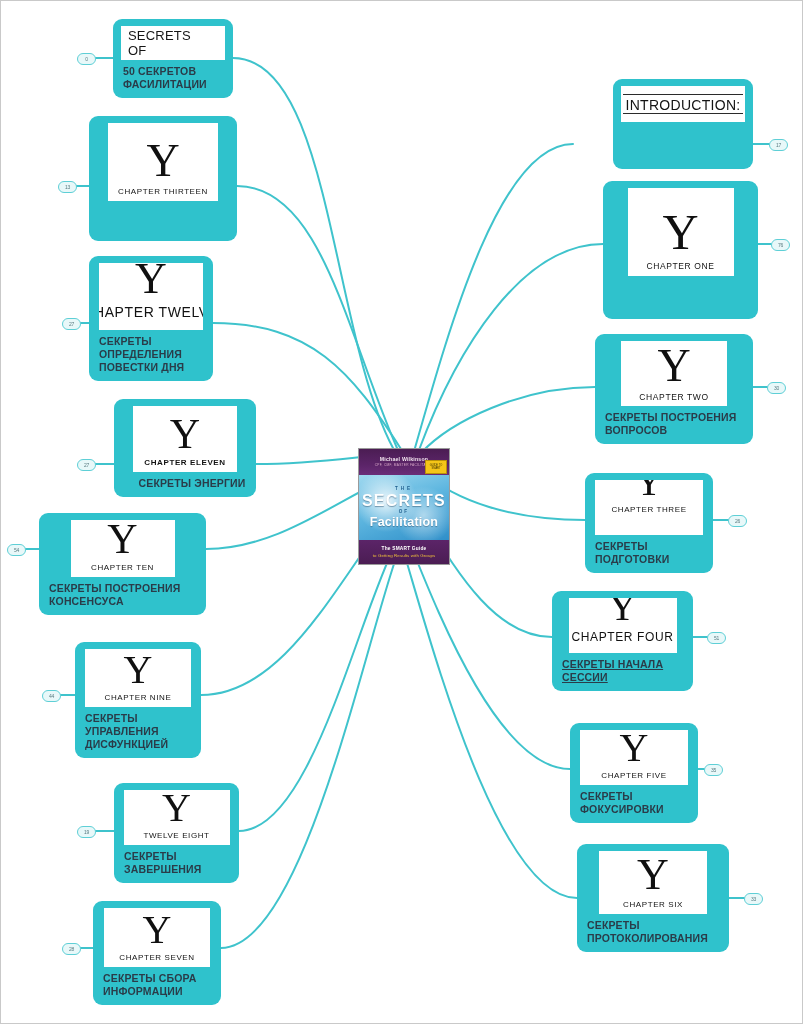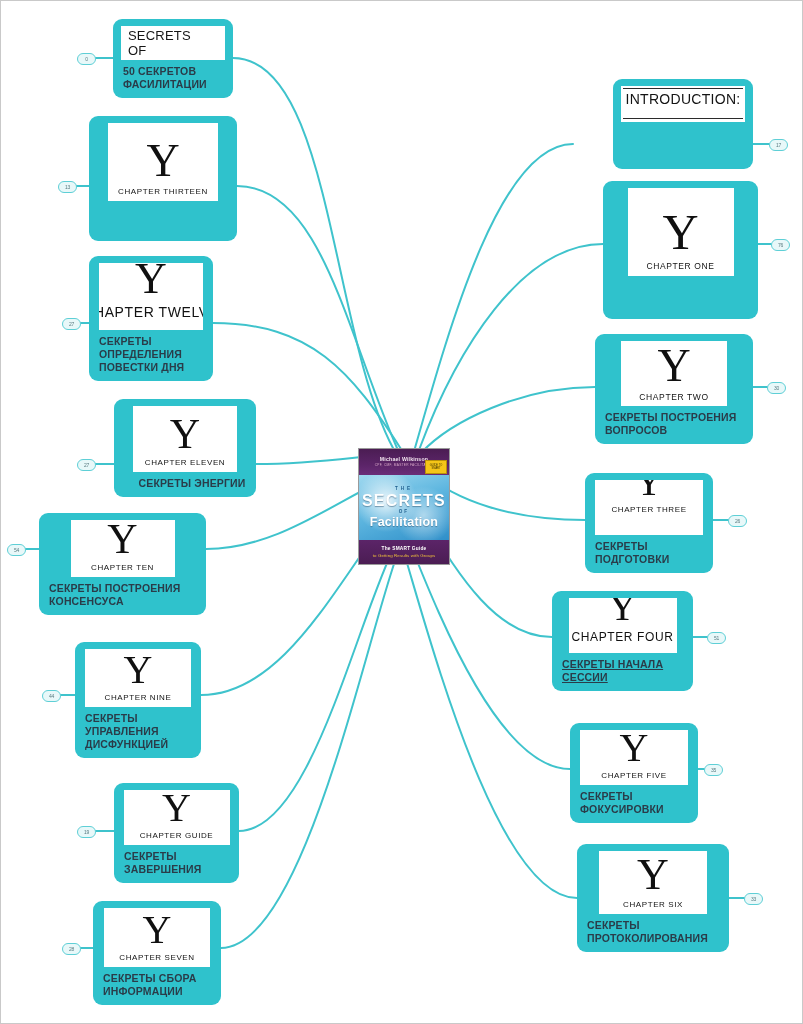--- a/index.html
+++ b/index.html
@@ -93,21 +93,21 @@
     align-items:center;
     padding:4px 6px 5px 6px;
   }
   .node.intro .introline{
     font-family:"Liberation Sans", sans-serif;
     font-size:14px;
     color:#141414;
     letter-spacing:.3px;
     border-top:1.5px solid #2b2b2b;
     border-bottom:1.5px solid #2b2b2b;
-    padding:2px 2px 11px 2px;
+    padding:2px 2px 0 2px;
     line-height:16px;
   }
 
   
   .badge{
     position:absolute;
     width:17px;height:10px;
     border-radius:6px;
     background:#e8f8f9;
     border:1.2px solid #5ecfd6;
@@ -261,21 +261,21 @@
     </div>
     <div class="caption" style="white-space:pre-line;">СЕКРЕТЫ
 ОПРЕДЕЛЕНИЯ
 ПОВЕСТКИ ДНЯ</div>
   </div>
   <div class="badge" style="left:61px;top:317px;">27</div>
 
   <div class="node" style="left:113px;top:398px;width:142px;height:98px;">
     <div class="thumb" style="width:104px;height:72px;">
       <div class="yglyph" style="font-size:42px;margin-bottom:4px;">Y</div>
-      <div class="chaplabel" style="font-size:8px;margin-bottom:5px;">CHAPTER ELEVEN</div>
+      <div class="chaplabel" style="font-size:8px;margin-bottom:5px;font-weight:bold;">CHAPTER ELEVEN</div>
     </div>
     <div class="caption" style="white-space:pre-line;margin-left:29px;">СЕКРЕТЫ ЭНЕРГИИ</div>
   </div>
   <div class="badge" style="left:76px;top:458px;">27</div>
 
   <div class="node" style="left:38px;top:512px;width:167px;height:102px;">
     <div class="thumb" style="width:104px;height:72px;">
       <div class="yglyph" style="font-size:42px;margin-bottom:4px;">Y</div>
       <div class="chaplabel" style="font-size:8px;margin-bottom:5px;">CHAPTER TEN</div>
     </div>
@@ -291,21 +291,21 @@
     </div>
     <div class="caption" style="white-space:pre-line;">СЕКРЕТЫ
 УПРАВЛЕНИЯ
 ДИСФУНКЦИЕЙ</div>
   </div>
   <div class="badge" style="left:41px;top:689px;">44</div>
 
   <div class="node" style="left:113px;top:782px;width:125px;height:100px;">
     <div class="thumb" style="width:106px;height:70px;">
       <div class="yglyph" style="font-size:40px;margin-bottom:4px;">Y</div>
-      <div class="chaplabel" style="font-size:8px;margin-bottom:5px;">CHAPTER GUIDE</div>
+      <div class="chaplabel" style="font-size:8px;margin-bottom:5px;">TWELVE EIGHT</div>
     </div>
     <div class="caption" style="white-space:pre-line;">СЕКРЕТЫ
 ЗАВЕРШЕНИЯ</div>
   </div>
   <div class="badge" style="left:76px;top:825px;">19</div>
 
   <div class="node" style="left:92px;top:900px;width:128px;height:104px;">
     <div class="thumb" style="width:106px;height:70px;">
       <div class="yglyph" style="font-size:40px;margin-bottom:4px;">Y</div>
       <div class="chaplabel" style="font-size:8px;margin-bottom:5px;">CHAPTER SEVEN</div>

